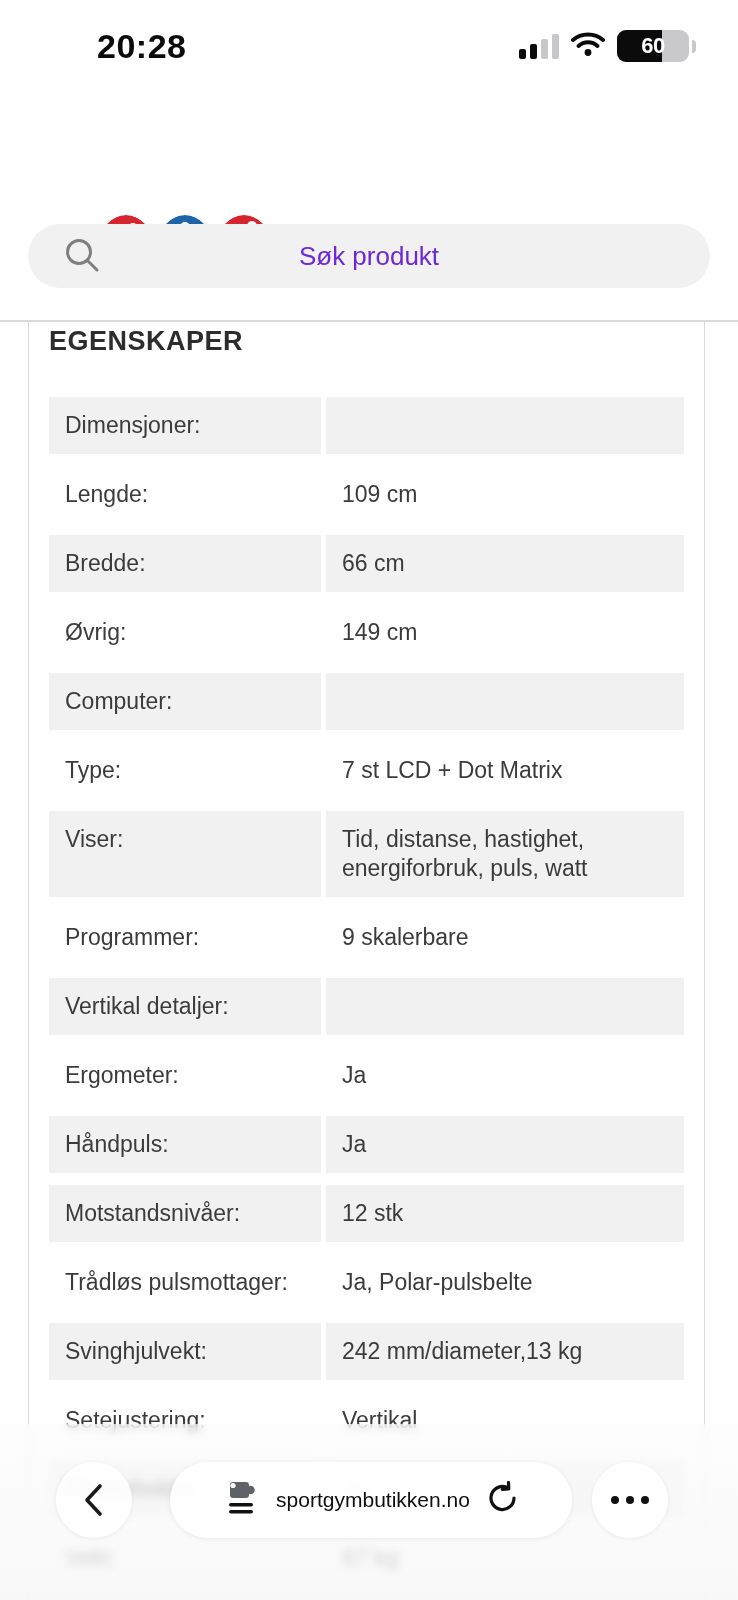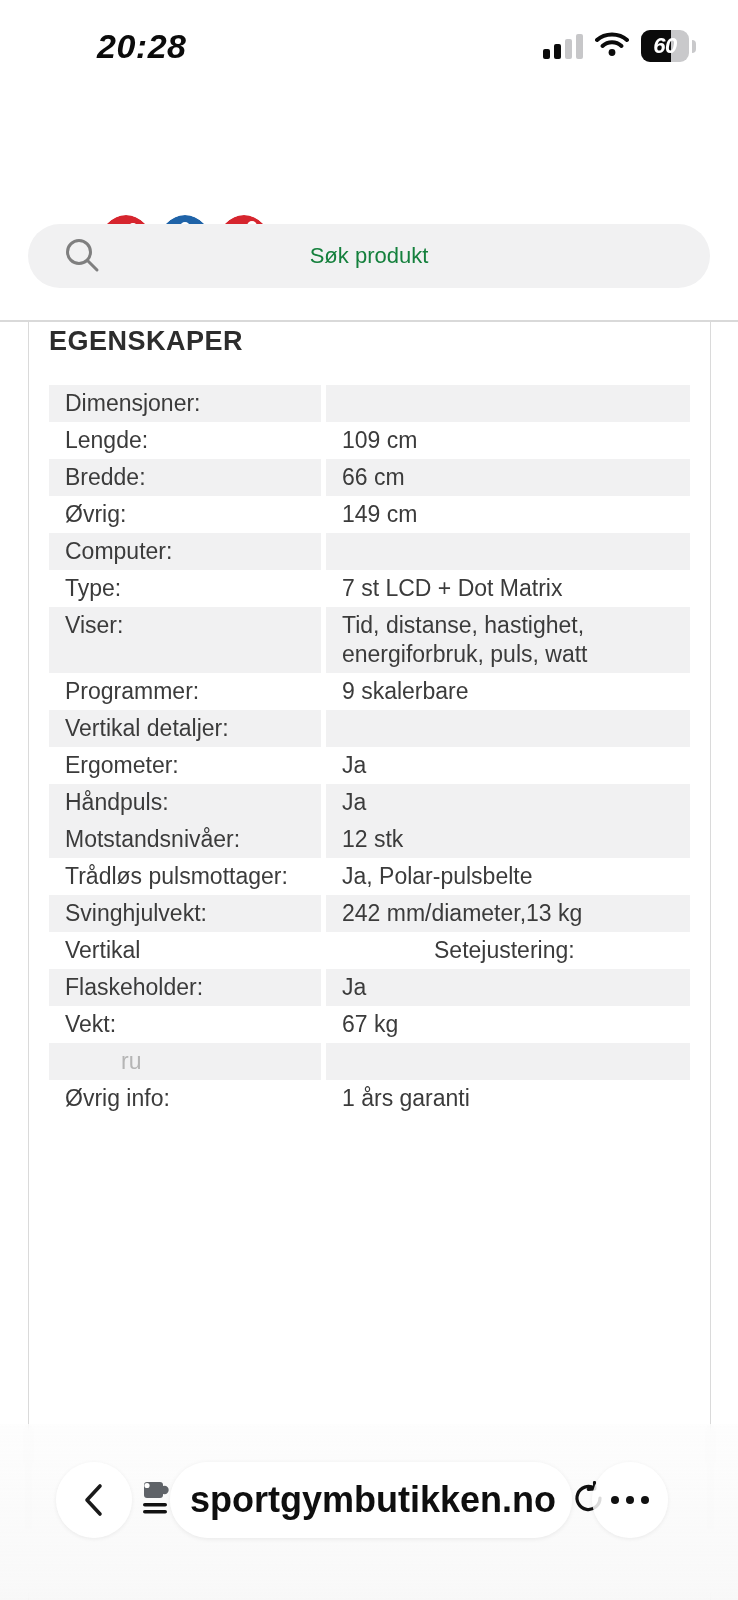--- a/index.html
+++ b/index.html
@@ -1,27 +1,27 @@
 <!DOCTYPE html>
 <html><head>
 <meta charset="utf-8">
 <style>
   html,body{margin:0;padding:0;background:#ffffff;}
   .page{position:relative;width:738px;height:1600px;overflow:hidden;background:#fff;
         font-family:"Liberation Sans","DejaVu Sans",sans-serif;color:#3b3b3b;}
 
   
-  .statusbar{position:absolute;top:0;left:0;width:100%;height:95px;background:#fff;font-style:italic;}
+  .statusbar{position:absolute;top:0;left:0;width:100%;height:95px;background:#fff;}
   .time{position:absolute;left:97px;top:27px;font-size:34px;font-weight:700;color:#0b0b0b;letter-spacing:.5px;}
   .status-icons{position:absolute;right:42px;top:30px;display:flex;align-items:center;gap:12px;}
   .sigbars{display:flex;align-items:flex-end;gap:4px;height:26px;}
   .sigbars i{display:block;width:7px;border-radius:2px;background:#c7c7c9;}
   .sigbars i.on{background:#0b0b0b;}
   .b1{height:10px}.b2{height:15px}.b3{height:20px}.b4{height:25px}
-  .battery{position:relative;width:48px;height:32px;border-radius:9px;background:#c9c9cb;overflow:hidden;}
+  .battery{position:relative;width:72px;height:32px;border-radius:9px;background:#c9c9cb;overflow:hidden;}
   .battery .fill{position:absolute;left:0;top:0;bottom:0;width:62%;background:#0b0b0b;}
   .battery .pct{position:absolute;inset:0;display:flex;align-items:center;justify-content:center;
                 color:#fff;font-size:22px;font-weight:700;letter-spacing:-.5px;}
   .bat-nub{width:4px;height:13px;background:#c9c9cb;border-radius:0 4px 4px 0;margin-left:-9px;}
 
   
   .header{position:absolute;top:95px;left:0;width:100%;height:125px;background:#fff;}
   .hamburger{position:absolute;left:42px;top:140px;width:42px;cursor:pointer;}
   .hamburger i{display:block;height:5px;background:#0d0d0d;border-radius:2px;margin-bottom:8px;}
   .logo{position:absolute;left:100px;top:120px;width:176px;}
@@ -29,50 +29,50 @@
   .badge{width:52px;height:56px;border-radius:50%/50%;display:block;}
   .wordmark{margin-top:4px;text-align:center;font-size:14.5px;font-weight:800;letter-spacing:.3px;white-space:nowrap;}
   .wm-blue{color:#1f4f97;} .wm-red{color:#d6252e;}
   .header-actions{position:absolute;right:56px;top:130px;display:flex;gap:26px;align-items:center;}
   .hicon{width:46px;height:52px;display:flex;align-items:center;justify-content:center;cursor:pointer;}
 
   
   .search{position:absolute;left:28px;right:28px;top:224px;height:64px;background:#f1f1f2;
           border-radius:32px;display:flex;align-items:center;justify-content:center;}
   .search .mag{position:absolute;left:34px;top:11px;}
-  .search .ph{font-size:22px;color:#15803d;}
+  .search .ph{font-size:26px;color:#6d28d9;}
 
   
   .divider{position:absolute;top:320px;left:0;width:100%;height:2px;background:#d9d9d9;}
-  .card{position:absolute;top:322px;left:28px;right:27px;height:1278px;background:#fff;
+  .card{position:absolute;top:322px;left:28px;right:33px;height:1278px;background:#fff;
         border-left:1px solid #dadada;border-right:1px solid #dadada;padding:4px 20px 0 20px;box-sizing:border-box;}
   .card h2{margin:0 0 28px 0;font-size:27px;font-weight:800;color:#2d2d2d;letter-spacing:.5px;}
   .spec-table{display:block;}
   .row{display:flex;gap:5px;}
-  .cell{box-sizing:border-box;padding:4px 16px;font-size:23px;line-height:29px;color:#3b3b3b;background:transparent;}
+  .cell{box-sizing:border-box;padding:14px 16px;font-size:23px;line-height:29px;color:#3b3b3b;background:transparent;margin-top:12px;}
   .cell.label{width:272px;flex:0 0 272px;}
   .cell.value{flex:1 1 auto;padding-right:40px;}
   .row.shaded .cell{background:#f1f1f2;}
   .row.obscured .cell.label{color:#b5b5b5;padding-left:72px;}
 
   
   .bar-overlay{position:absolute;left:0;top:1424px;width:100%;height:176px;z-index:5;
                background:linear-gradient(rgba(252,252,252,.62),rgba(247,247,247,.84));
                -webkit-backdrop-filter:blur(5px);backdrop-filter:blur(5px);}
   .circle-btn{position:absolute;top:1462px;width:76px;height:76px;border-radius:50%;z-index:6;
               background:rgba(255,255,255,.85);box-shadow:0 1px 4px rgba(0,0,0,.07);
               display:flex;align-items:center;justify-content:center;cursor:pointer;}
   .back-btn{left:56px;}
   .more-btn{left:592px;}
   .dots{display:flex;gap:7px;}
   .dots i{width:8px;height:8px;border-radius:50%;background:#111;display:block;}
   .addr-pill{position:absolute;left:170px;top:1462px;width:402px;height:76px;border-radius:38px;z-index:6;
              background:rgba(255,255,255,.9);box-shadow:0 1px 5px rgba(0,0,0,.08);
              display:flex;align-items:center;justify-content:center;gap:16px;cursor:pointer;}
-  .url{font-size:36px;font-weight:700;color:#0f0f0f;}
+  .url{font-size:21px;font-weight:400;color:#0f0f0f;}
 </style>
 </head>
 <body>
 
 <div class="page">
 
   <div class="statusbar">
     <div class="time">20:28</div>
     <div class="status-icons">
       <div class="sigbars">
@@ -226,22 +226,22 @@
       <div class="cell label">Trådløs pulsmottager:</div>
       <div class="cell value">Ja, Polar-pulsbelte</div>
     </div>
 
     <div class="row shaded">
       <div class="cell label">Svinghjulvekt:</div>
       <div class="cell value">242 mm/diameter,13 kg</div>
     </div>
 
     <div class="row">
+      <div class="cell label">Setejustering:</div>
       <div class="cell value">Vertikal</div>
-      <div class="cell label">Setejustering:</div>
     </div>
 
     <div class="row shaded">
       <div class="cell label">Flaskeholder:</div>
       <div class="cell value">Ja</div>
     </div>
 
     <div class="row">
       <div class="cell label">Vekt:</div>
       <div class="cell value">67 kg</div>

